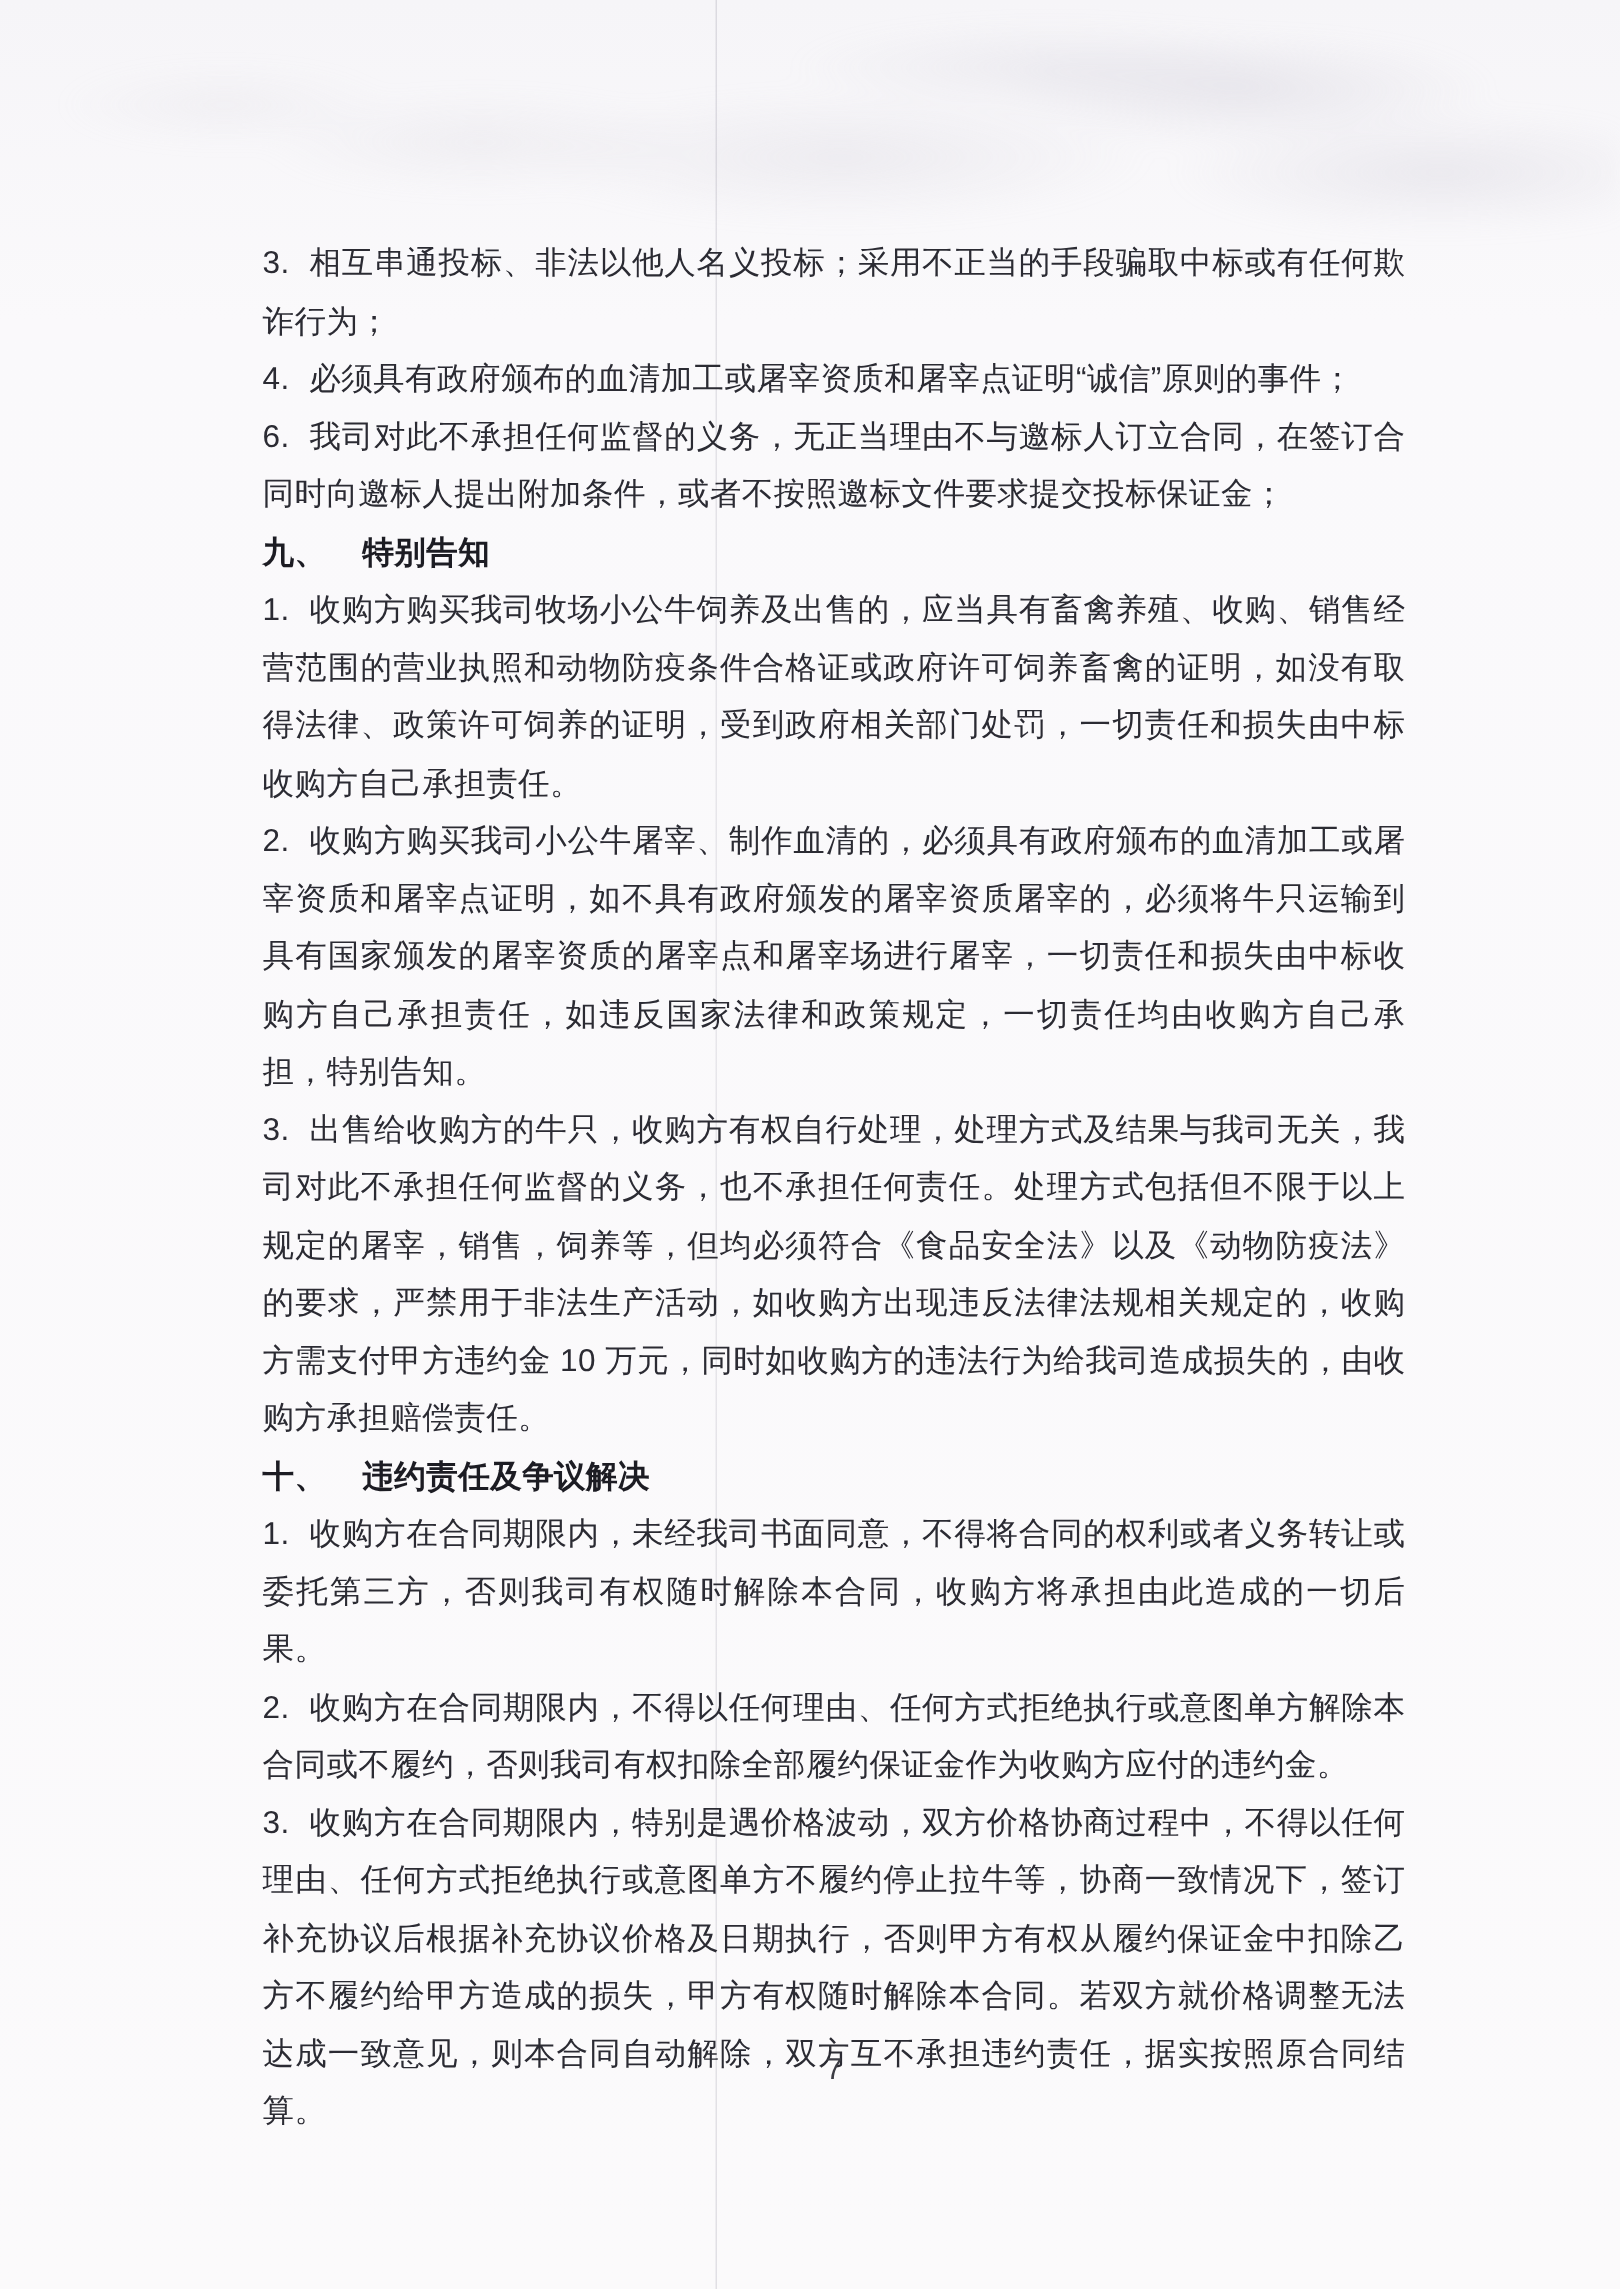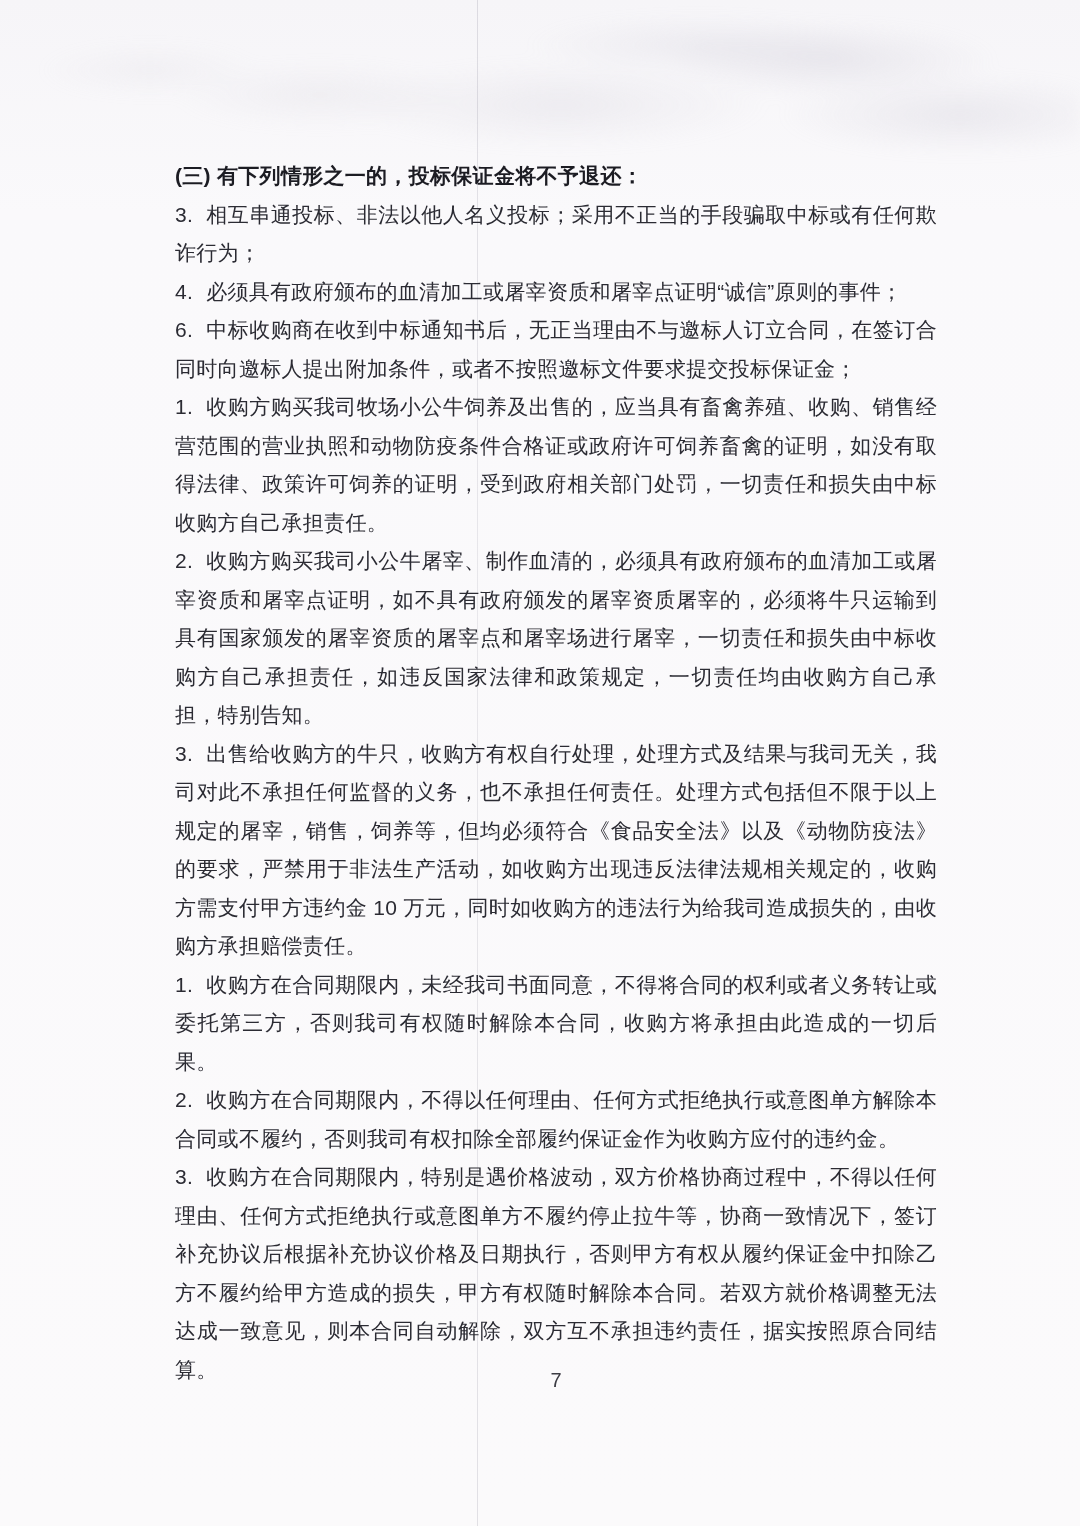--- a/index.html
+++ b/index.html
@@ -74,38 +74,39 @@
 </style>
 </head>
 <body>
 
 <div class="page">
   <div class="scan-noise"></div>
   <div class="fold-line"></div>
 
   <div class="content">
 
-    <p class="heading"><span>(三) 有下列情形之一的，投标保证金将不予退还：</span></p>
 
 
 
     <p class="para"><span class="num">3.</span><span>相互串通投标、非法以他人名义投标；采用不正当的手段骗取中标或有任何欺诈行为；</span></p>
 
     <p class="para"><span class="num">4.</span><span>必须具有政府颁布的血清加工或屠宰资质和屠宰点证明“诚信”原则的事件；</span></p>
 
 
-    <p class="para"><span class="num">6.</span><span>中标收购商在收到中标通知书后，无正当理由不与邀标人订立合同，在签订合同时向邀标人提出附加条件，或者不按照邀标文件要求提交投标保证金；</span></p>
+    <p class="para"><span class="num">6.</span><span>我司对此不承担任何监督的义务，无正当理由不与邀标人订立合同，在签订合同时向邀标人提出附加条件，或者不按照邀标文件要求提交投标保证金；</span></p>
 
+    <p class="sec-heading"><span class="sec-num">九、</span><span>特别告知</span></p>
 
     <p class="para"><span class="num">1.</span><span>收购方购买我司牧场小公牛饲养及出售的，应当具有畜禽养殖、收购、销售经营范围的营业执照和动物防疫条件合格证或政府许可饲养畜禽的证明，如没有取得法律、政策许可饲养的证明，受到政府相关部门处罚，一切责任和损失由中标收购方自己承担责任。</span></p>
 
     <p class="para"><span class="num">2.</span><span>收购方购买我司小公牛屠宰、制作血清的，必须具有政府颁布的血清加工或屠宰资质和屠宰点证明，如不具有政府颁发的屠宰资质屠宰的，必须将牛只运输到具有国家颁发的屠宰资质的屠宰点和屠宰场进行屠宰，一切责任和损失由中标收购方自己承担责任，如违反国家法律和政策规定，一切责任均由收购方自己承担，特别告知。</span></p>
 
     <p class="para"><span class="num">3.</span><span>出售给收购方的牛只，收购方有权自行处理，处理方式及结果与我司无关，我司对此不承担任何监督的义务，也不承担任何责任。处理方式包括但不限于以上规定的屠宰，销售，饲养等，但均必须符合《食品安全法》以及《动物防疫法》的要求，严禁用于非法生产活动，如收购方出现违反法律法规相关规定的，收购方需支付甲方违约金 10 万元，同时如收购方的违法行为给我司造成损失的，由收购方承担赔偿责任。</span></p>
 
+    <p class="sec-heading"><span class="sec-num">十、</span><span>违约责任及争议解决</span></p>
 
     <p class="para"><span class="num">1.</span><span>收购方在合同期限内，未经我司书面同意，不得将合同的权利或者义务转让或委托第三方，否则我司有权随时解除本合同，收购方将承担由此造成的一切后果。</span></p>
 
     <p class="para"><span class="num">2.</span><span>收购方在合同期限内，不得以任何理由、任何方式拒绝执行或意图单方解除本合同或不履约，否则我司有权扣除全部履约保证金作为收购方应付的违约金。</span></p>
 
     <p class="para"><span class="num">3.</span><span>收购方在合同期限内，特别是遇价格波动，双方价格协商过程中，不得以任何理由、任何方式拒绝执行或意图单方不履约停止拉牛等，协商一致情况下，签订补充协议后根据补充协议价格及日期执行，否则甲方有权从履约保证金中扣除乙方不履约给甲方造成的损失，甲方有权随时解除本合同。若双方就价格调整无法达成一致意见，则本合同自动解除，双方互不承担违约责任，据实按照原合同结算。</span></p>
 
   </div>
 
   <div class="page-number">7</div>

